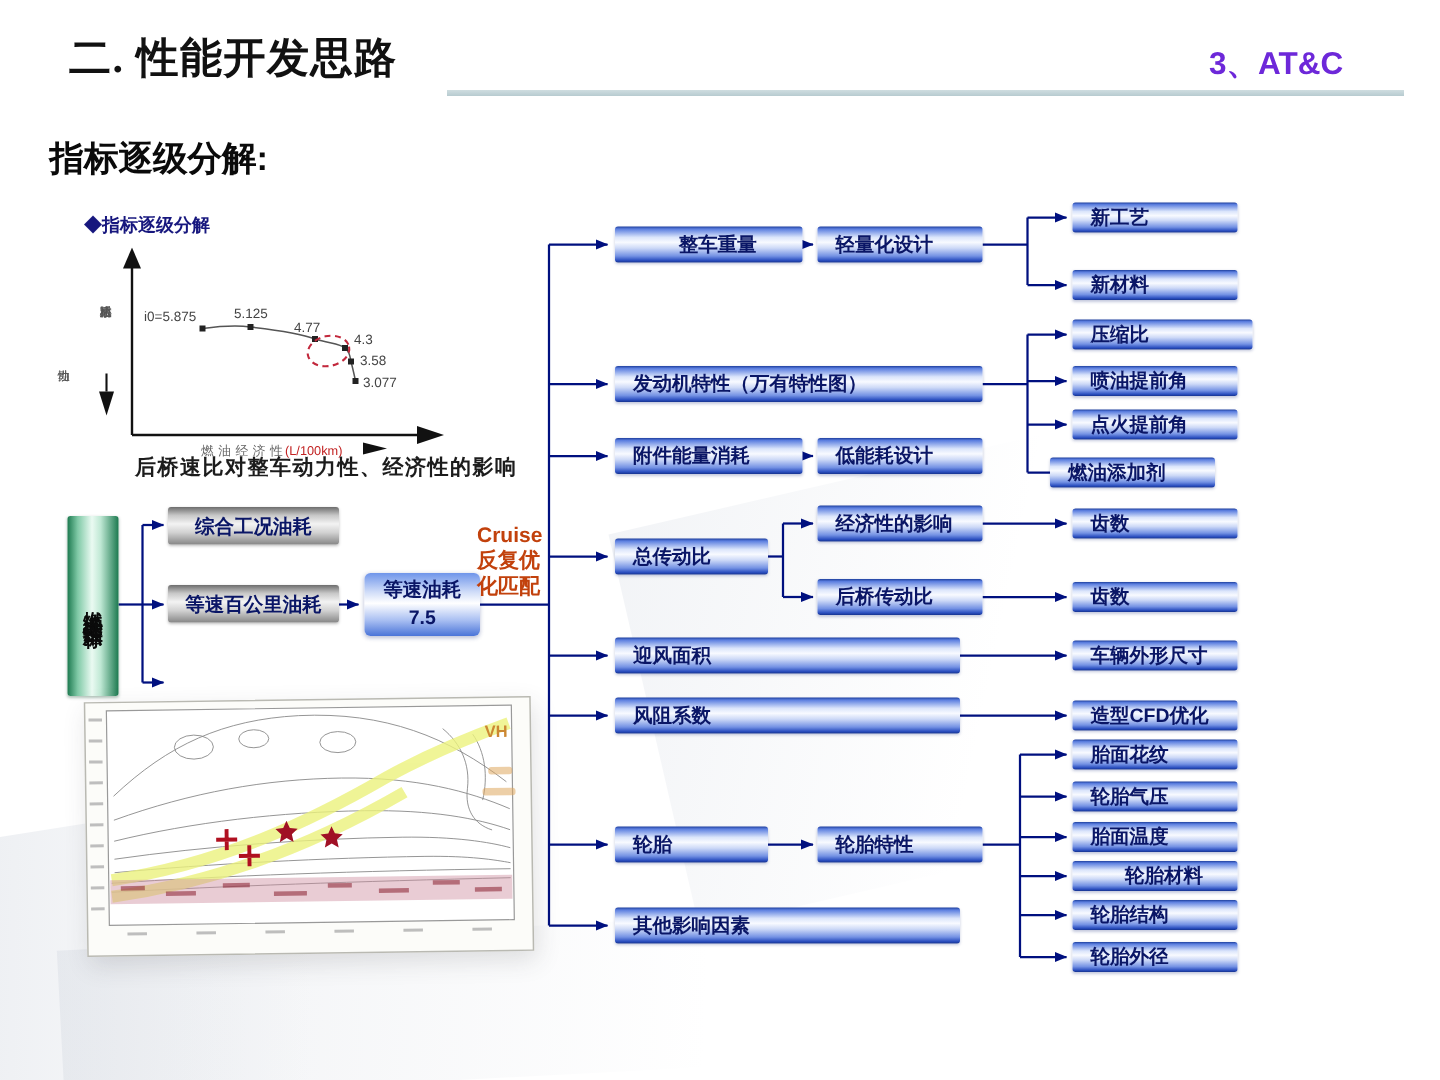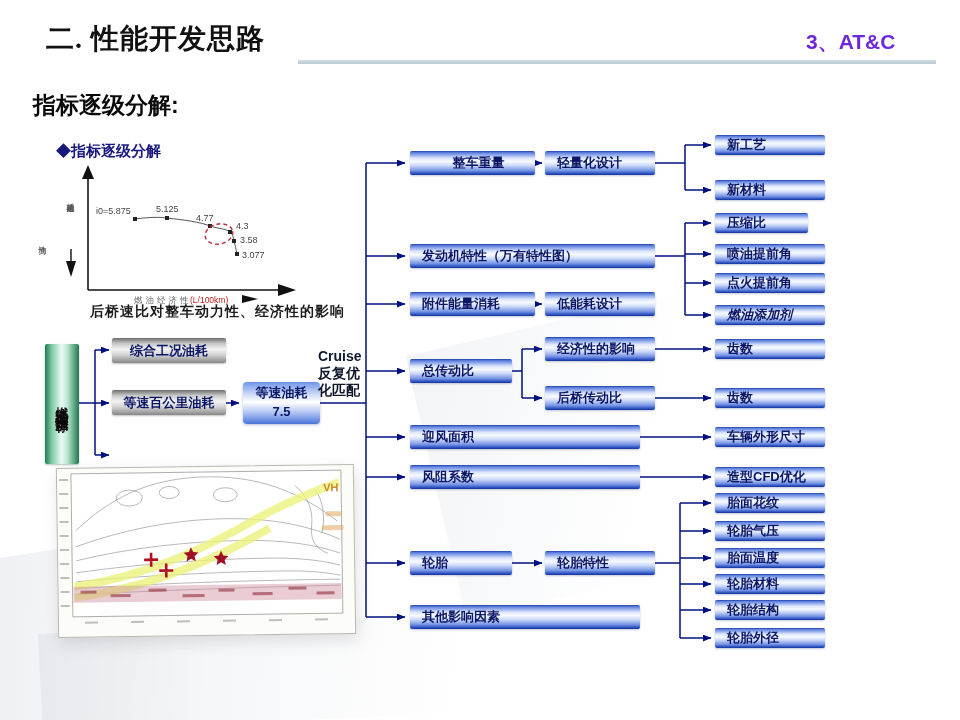--- a/index.html
+++ b/index.html
@@ -13,21 +13,21 @@
       background:linear-gradient(115deg,rgba(203,210,221,.25),rgba(255,255,255,0) 50%);}
   .s3{left:40px;top:615px;width:720px;height:100px;transform:rotate(-3deg);
       background:linear-gradient(95deg,rgba(200,206,216,.28),rgba(255,255,255,0) 60%);}
 
   .title{position:absolute;left:46px;top:20px;font-family:"Liberation Serif",serif;
          font-size:28px;font-weight:bold;color:#111;letter-spacing:1px;z-index:3;}
   .corner{position:absolute;left:806px;top:28px;font-size:21px;font-weight:bold;color:#6d28d9;z-index:3;}
   .rule{position:absolute;left:298px;top:60px;width:638px;height:4px;z-index:1;
         background:linear-gradient(180deg,#cfdde0,#b7cbd0);}
   .subtitle{position:absolute;left:33px;top:90px;font-size:23px;font-weight:bold;color:#0a0a0a;z-index:3;}
-  .seclabel{position:absolute;left:56px;top:142px;font-size:15px;font-weight:bold;color:#17177e;z-index:3;}
+  .seclabel{position:absolute;left:56px;top:142px;font-size:12px;font-weight:bold;color:#17177e;z-index:3;}
 
   .caption{position:absolute;left:90px;top:303px;width:290px;font-size:14px;font-weight:bold;
            color:#1c1c1c;letter-spacing:1px;z-index:3;}
 
   .overlay{position:absolute;left:0;top:0;z-index:2;}
 
   .bb{position:absolute;z-index:3;height:24px;line-height:24px;font-size:13px;font-weight:bold;
       color:#0a1666;padding-left:12px;box-sizing:border-box;border-radius:2px;white-space:nowrap;
       background:linear-gradient(180deg,#1e3f9e 0%,#5c7fe0 7%,#dbe5fb 30%,#f8faff 44%,#cdd9f7 60%,#7492e4 82%,#2b4fc0 94%,#16338f 100%);
       box-shadow:0 1px 2px rgba(20,40,120,.25);}
@@ -43,21 +43,21 @@
       display:flex;align-items:center;justify-content:center;box-shadow:0 1px 2px rgba(0,60,30,.3);}
   .green span{writing-mode:vertical-rl;text-orientation:upright;font-size:13px;font-weight:bold;
       color:#0b0b0b;letter-spacing:2px;line-height:1;}
 
   .src{position:absolute;left:243px;top:382px;width:77px;height:42px;z-index:3;border-radius:4px;
       background:linear-gradient(180deg,#6f95ea 0%,#cfdcf8 30%,#ffffff 48%,#a9bff2 75%,#4a74d8 100%);
       text-align:center;font-size:13px;font-weight:bold;color:#0a1666;line-height:19px;padding-top:1px;
       box-sizing:border-box;box-shadow:0 1px 3px rgba(20,40,120,.3);}
 
   .cruise{position:absolute;left:318px;top:348px;width:56px;z-index:3;font-size:14px;line-height:17px;
-      font-weight:bold;color:#0f172a;}
+      font-weight:bold;color:#c2410c;}
 
   .map{position:absolute;left:57px;top:466px;width:296px;height:168px;z-index:3;background:#fcfcf9;
       border:1px solid #b9b9b2;transform:rotate(-0.8deg);box-shadow:2px 6px 16px rgba(60,60,70,.15);}
 </style>
 </head>
 <body>
 
 <div class="slide">
 
   <div class="streak s1"></div>
@@ -184,32 +184,32 @@
   <div class="bb" style="left:410px;top:605px;width:230px;">其他影响因素</div>
 
   <div class="bb" style="left:545px;top:151px;width:110px;">轻量化设计</div>
   <div class="bb" style="left:545px;top:292px;width:110px;">低能耗设计</div>
   <div class="bb" style="left:545px;top:337px;width:110px;">经济性的影响</div>
   <div class="bb" style="left:545px;top:386px;width:110px;">后桥传动比</div>
   <div class="bb" style="left:545px;top:551px;width:110px;">轮胎特性</div>
 
   <div class="bb c3" style="left:715px;top:135px;width:110px;">新工艺</div>
   <div class="bb c3" style="left:715px;top:180px;width:110px;">新材料</div>
-  <div class="bb c3" style="left:715px;top:213px;width:93px;">压缩比</div>
+  <div class="bb c3" style="left:715px;top:213px;width:120px;">压缩比</div>
   <div class="bb c3" style="left:715px;top:244px;width:110px;">喷油提前角</div>
   <div class="bb c3" style="left:715px;top:273px;width:110px;">点火提前角</div>
-  <div class="bb c3" style="left:715px;top:305px;width:110px;font-style:italic;">燃油添加剂</div>
+  <div class="bb c3" style="left:700px;top:305px;width:110px;">燃油添加剂</div>
   <div class="bb c3" style="left:715px;top:339px;width:110px;">齿数</div>
   <div class="bb c3" style="left:715px;top:388px;width:110px;">齿数</div>
   <div class="bb c3" style="left:715px;top:427px;width:110px;">车辆外形尺寸</div>
   <div class="bb c3" style="left:715px;top:467px;width:110px;">造型CFD优化</div>
   <div class="bb c3" style="left:715px;top:493px;width:110px;">胎面花纹</div>
   <div class="bb c3" style="left:715px;top:521px;width:110px;">轮胎气压</div>
   <div class="bb c3" style="left:715px;top:548px;width:110px;">胎面温度</div>
-  <div class="bb c3" style="left:715px;top:574px;width:110px;">轮胎材料</div>
+  <div class="bb c3" style="left:715px;top:574px;width:110px;text-align:center;">轮胎材料</div>
   <div class="bb c3" style="left:715px;top:600px;width:110px;">轮胎结构</div>
   <div class="bb c3" style="left:715px;top:628px;width:110px;">轮胎外径</div>
 
   <div class="map">
     <svg width="296" height="168" viewBox="0 0 296 168">
       <rect x="14" y="5" width="270" height="143" fill="#ffffff" stroke="#999" stroke-width="0.8"></rect>
       <g fill="#aaa" opacity="0.75">
         <rect x="2" y="10" width="9" height="2"></rect>
           <rect x="2" y="24" width="9" height="2"></rect>
         <rect x="2" y="38" width="9" height="2"></rect>

